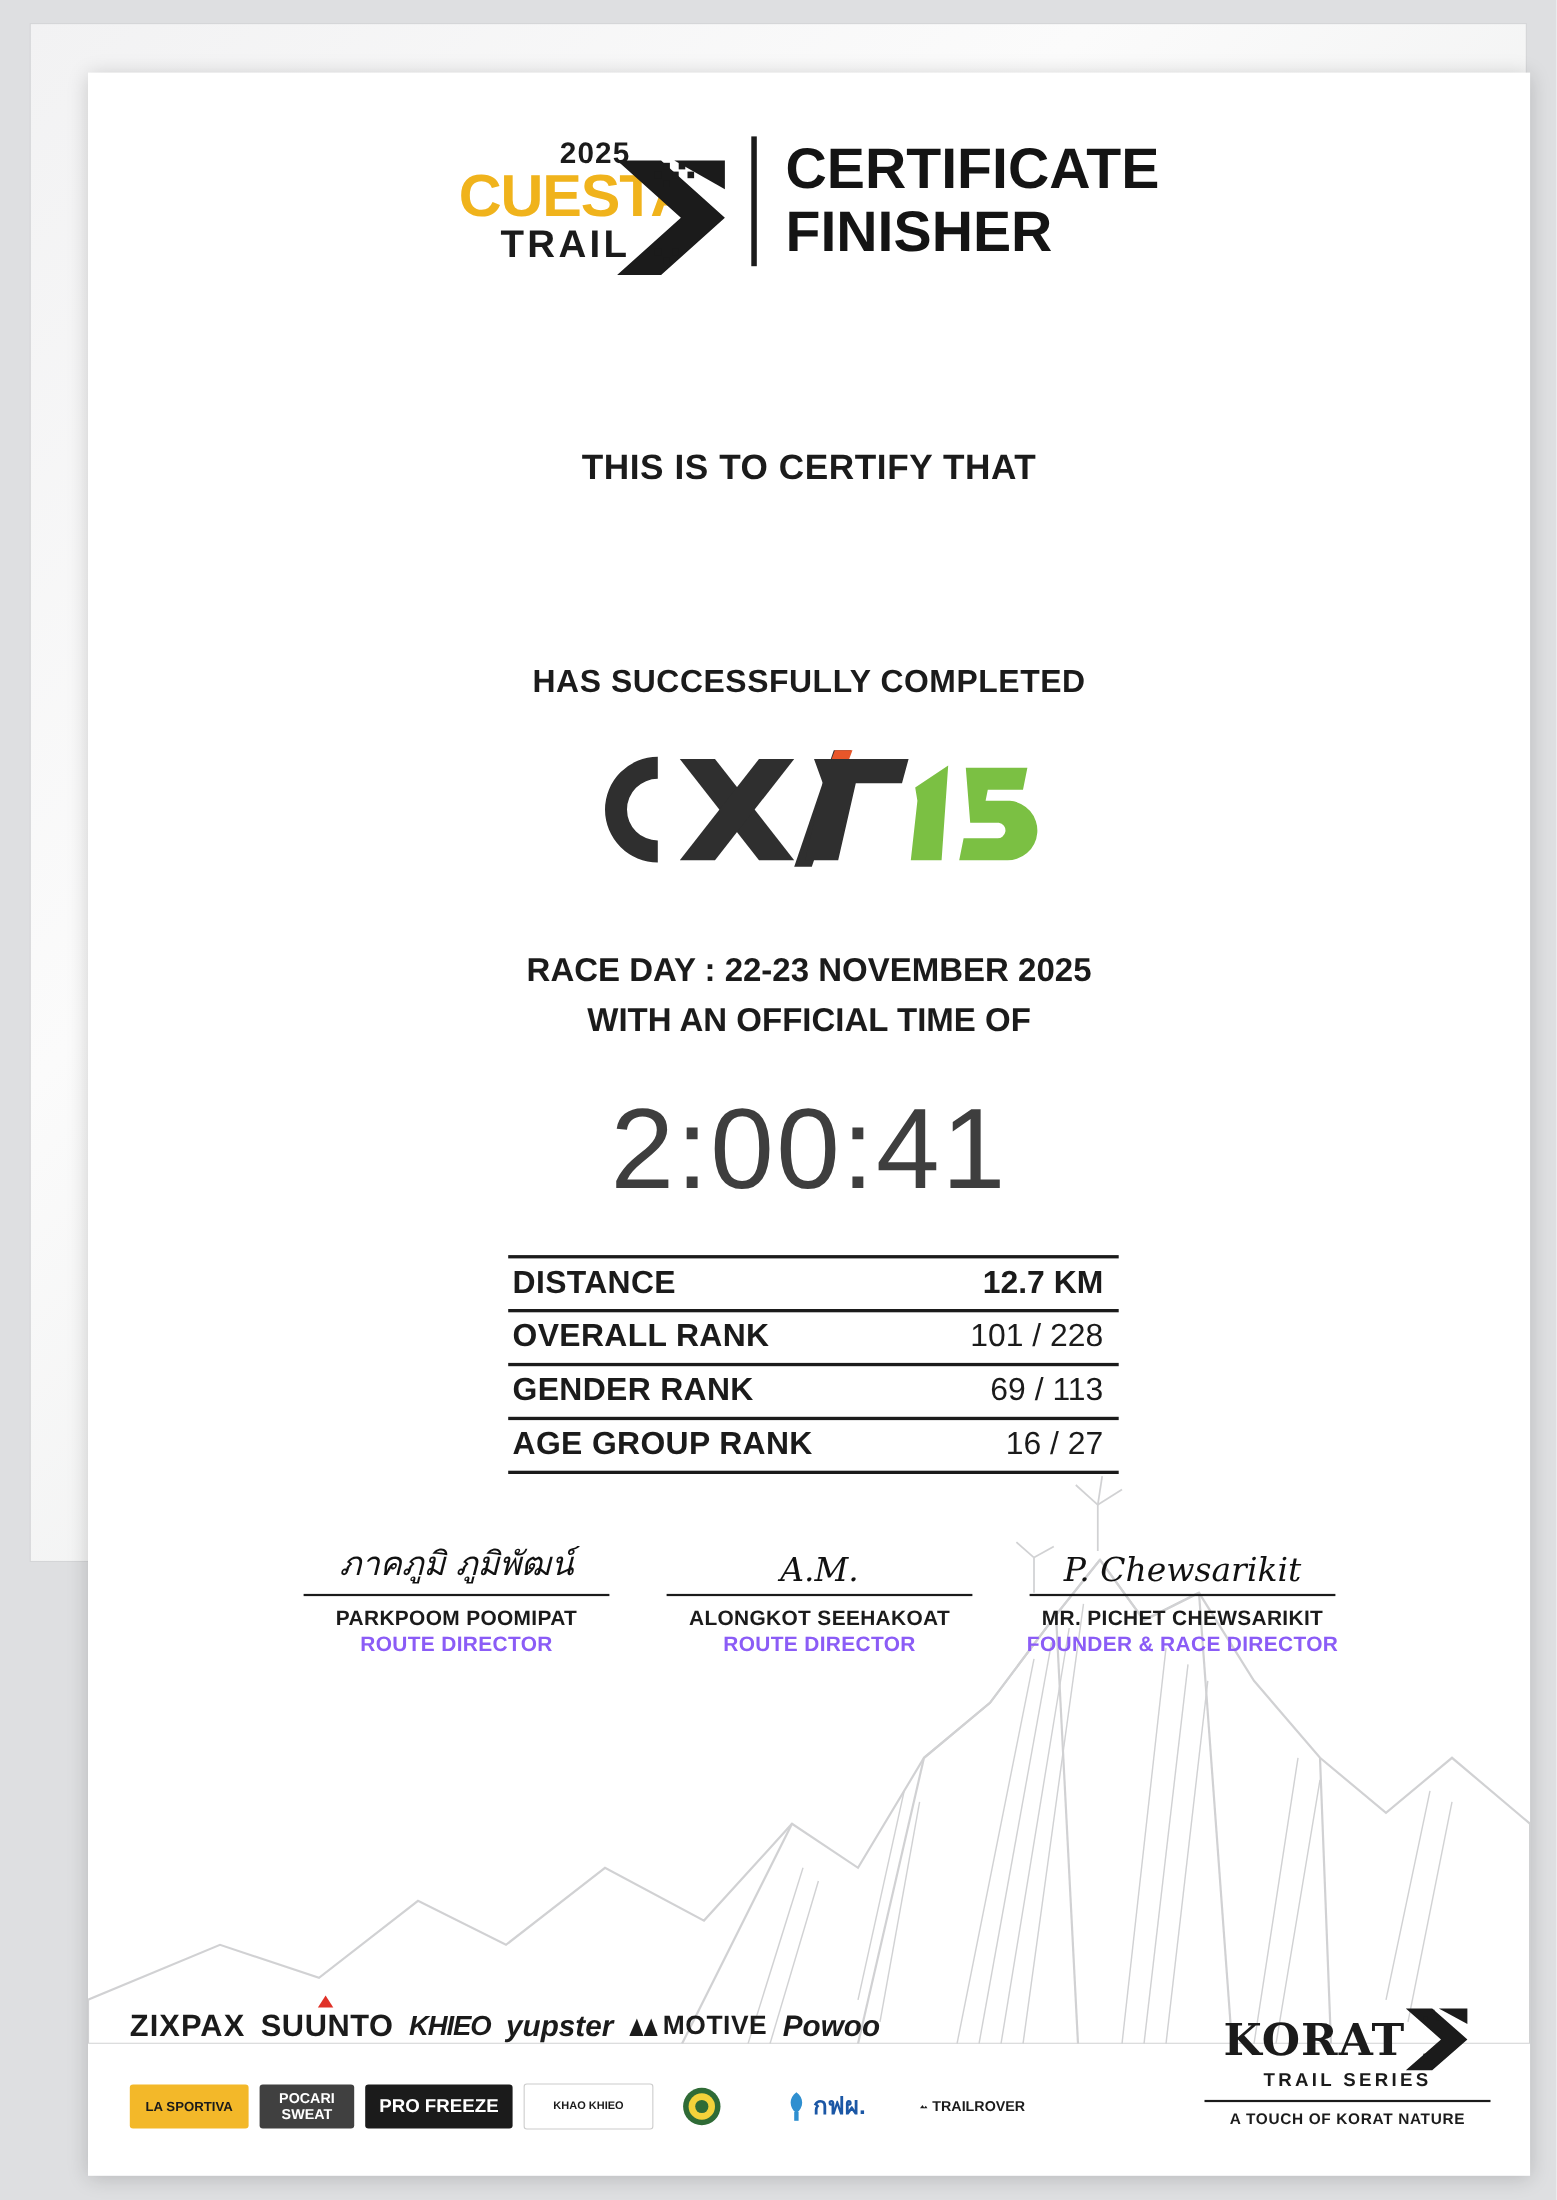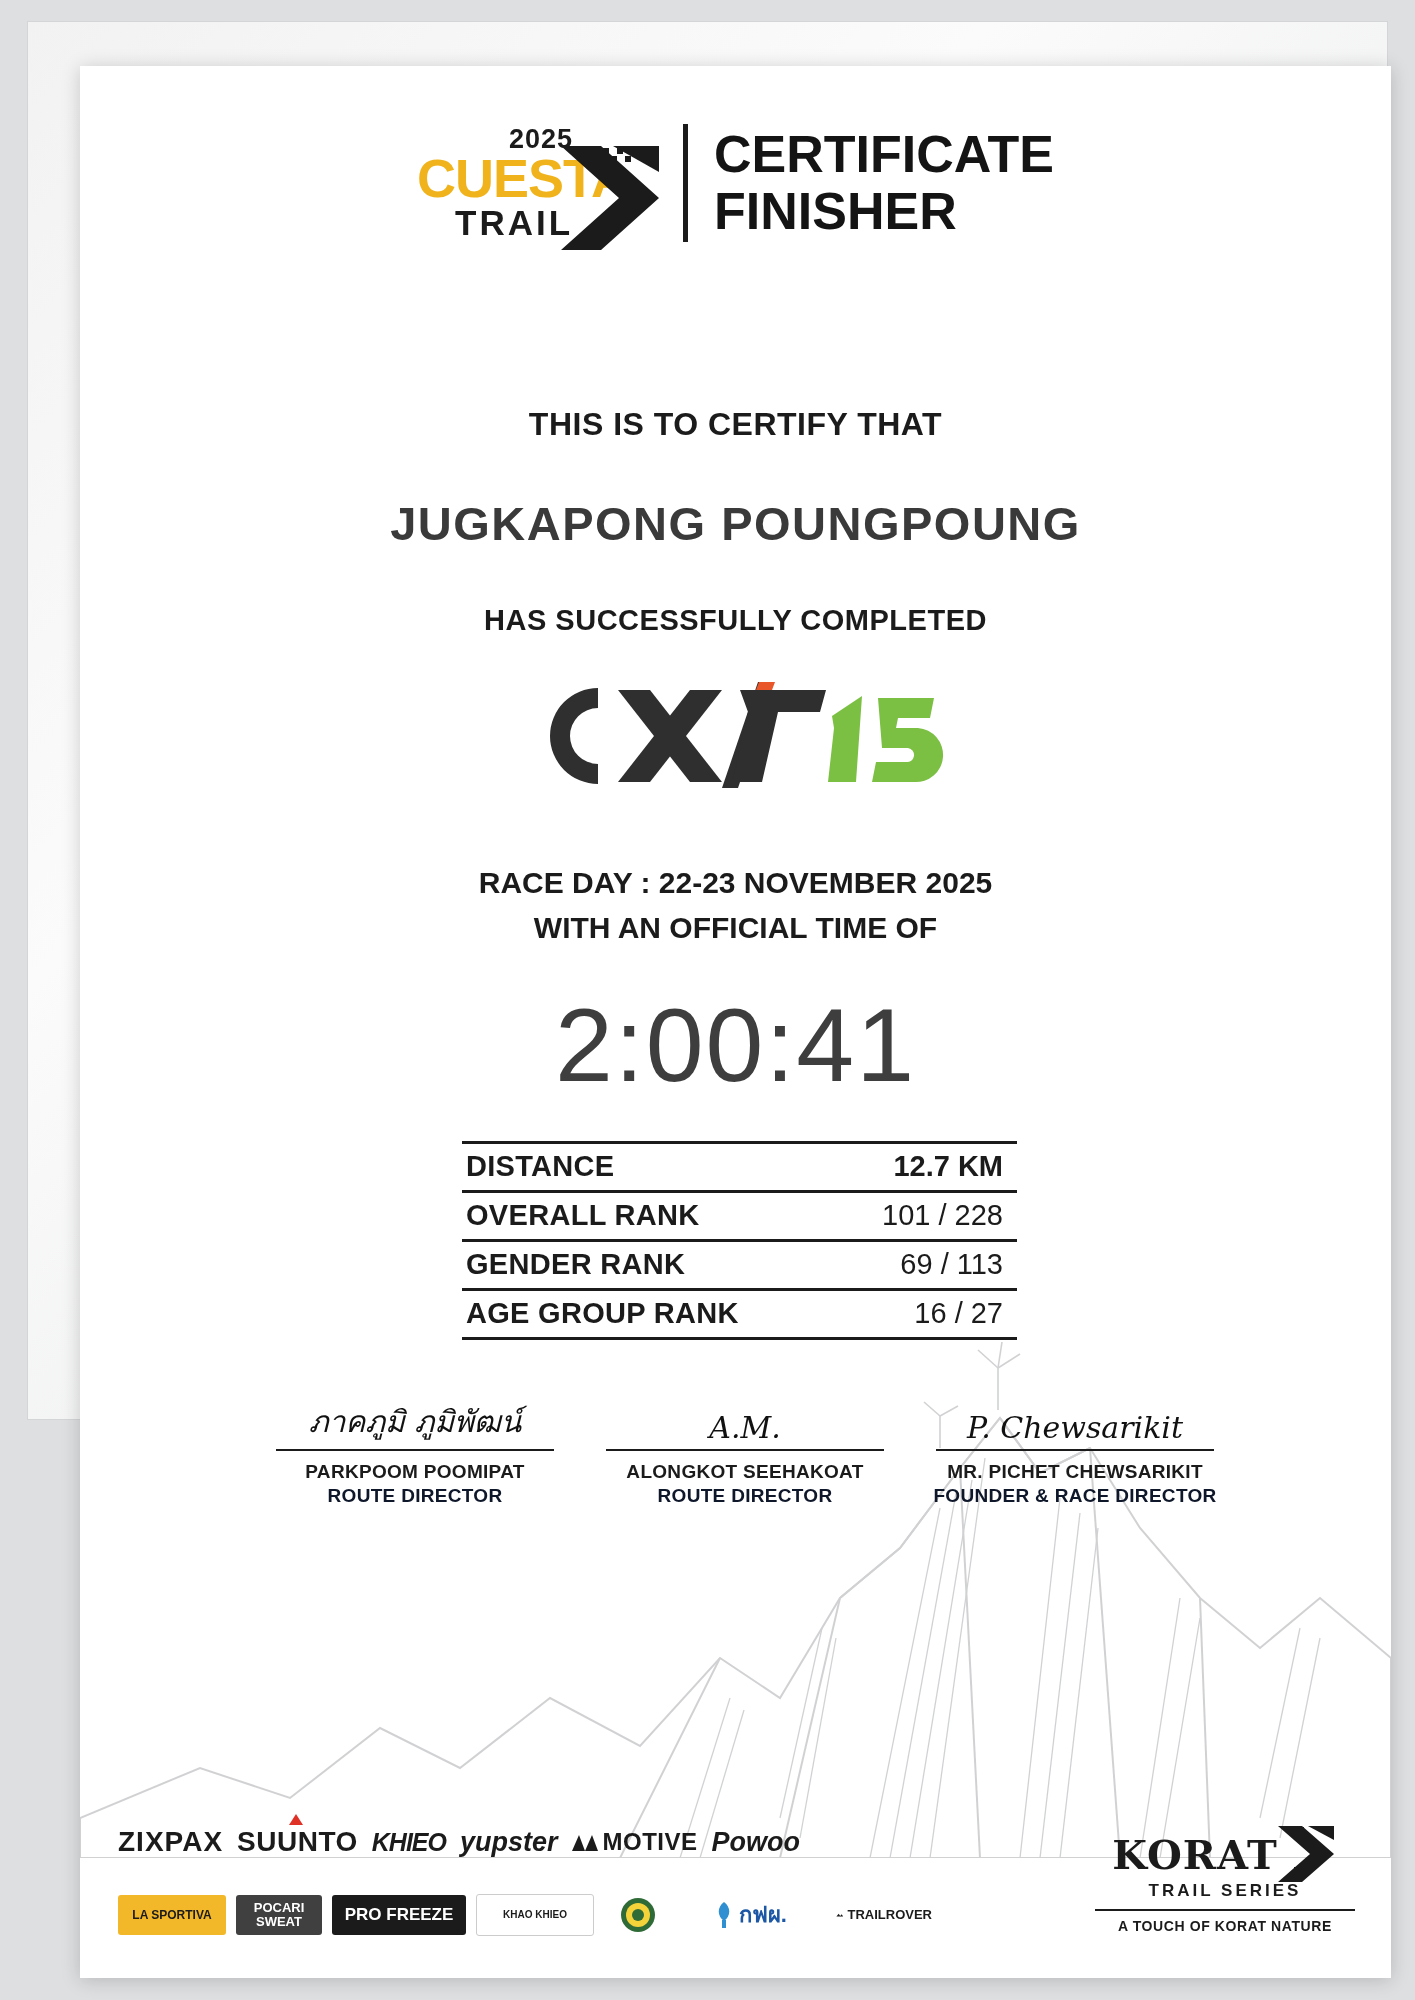--- a/index.html
+++ b/index.html
@@ -239,21 +239,21 @@
   .sig-name {
     font-size: 19px;
     font-weight: bold;
     color: #1b1b1b;
     line-height: 1.35;
     letter-spacing: 0.3px;
   }
   .sig-role {
     font-size: 19px;
     font-weight: bold;
-    color: #0f172a;
+    color: #8b5cf6;
     letter-spacing: 0.3px;
   }
 
   
   .sponsors-row1 {
     position: absolute;
     bottom: 120px;
     left: 38px;
     width: 870px;
     display: flex;
@@ -412,21 +412,20 @@
           </svg>
         </div>
         <div class="divider-bar"></div>
         <div>
           <div class="cert-title">CERTIFICATE</div>
           <div class="cert-title">FINISHER</div>
         </div>
       </div>
 
       <div class="certify-line">THIS IS TO CERTIFY THAT</div>
-      <div class="runner-name">JUGKAPONG POUNGPOUNG</div>
       <div class="completed-line">HAS SUCCESSFULLY COMPLETED</div>
 
       <div class="cxt-logo">
         <svg width="420" height="120" viewBox="0 0 420 120">
 
           <path d="M72 12 A46 46 0 1 0 72 108 L72 88 A28 28 0 1 1 72 32 Z" fill="#2f2f2f"></path>
 
           <g fill="#2f2f2f">
             <polygon points="92,14 124,14 196,106 164,106"></polygon>
             <polygon points="164,14 196,14 124,106 92,106"></polygon>

